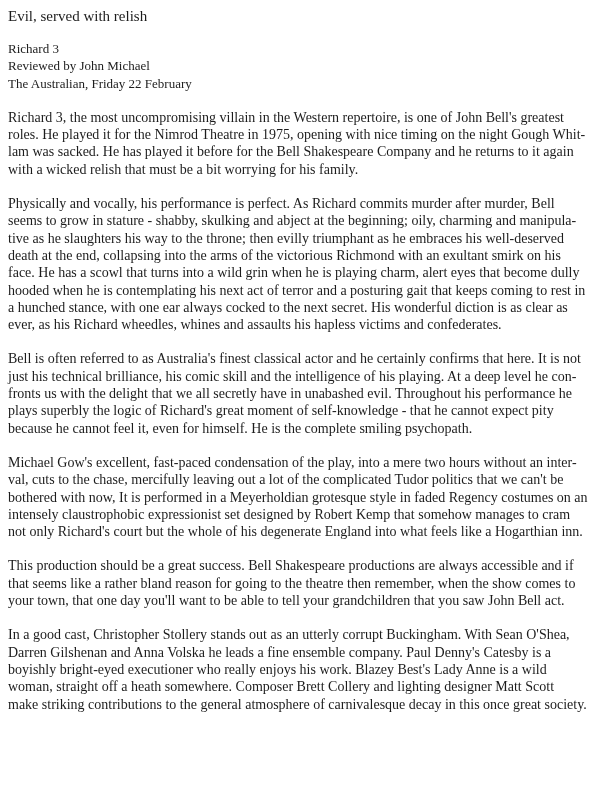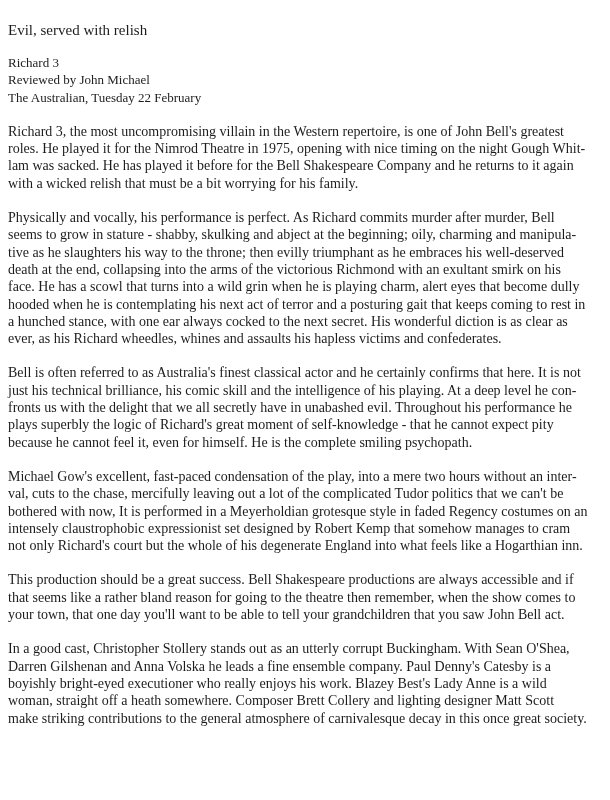--- a/index.html
+++ b/index.html
@@ -12,21 +12,21 @@
   }
   body {
     font-family: "Liberation Serif", "DejaVu Serif", serif;
     color: #1c1c1c;
     -webkit-font-smoothing: antialiased;
   }
   .page {
     box-sizing: border-box;
     width: 610px;
     height: 800px;
-    padding: 20px 6px 0 8px;
+    padding: 6px 6px 0 8px;
   }
   .title {
     font-size: 15px;
     line-height: 20px;
     white-space: pre;
   }
   .byline {
     margin-top: 14px;
     font-size: 13px;
     line-height: 17.3px;
@@ -45,21 +45,21 @@
 </head>
 <body style="background: rgb(255, 255, 255); color: rgb(28, 28, 28);">
 
 <div class="page">
 
   <div class="title">Evil, served with relish</div>
 
   <div class="byline">
     <div>Richard 3</div>
     <div>Reviewed by John Michael</div>
-    <div>The Australian, Tuesday 22 February</div>
+    <div>The Australian, Friday 22 February</div>
   </div>
 
   <div class="para">Richard 3, the most uncompromising villain in the Western repertoire, is one of John Bell's greatest
 roles. He played it for the Nimrod Theatre in 1975, opening with nice timing on the night Gough Whit-
 lam was sacked. He has played it before for the Bell Shakespeare Company and he returns to it again
 with a wicked relish that must be a bit worrying for his family.</div>
 
   <div class="para">Physically and vocally, his performance is perfect. As Richard commits murder after murder, Bell
 seems to grow in stature - shabby, skulking and abject at the beginning; oily, charming and manipula-
 tive as he slaughters his way to the throne; then evilly triumphant as he embraces his well-deserved

